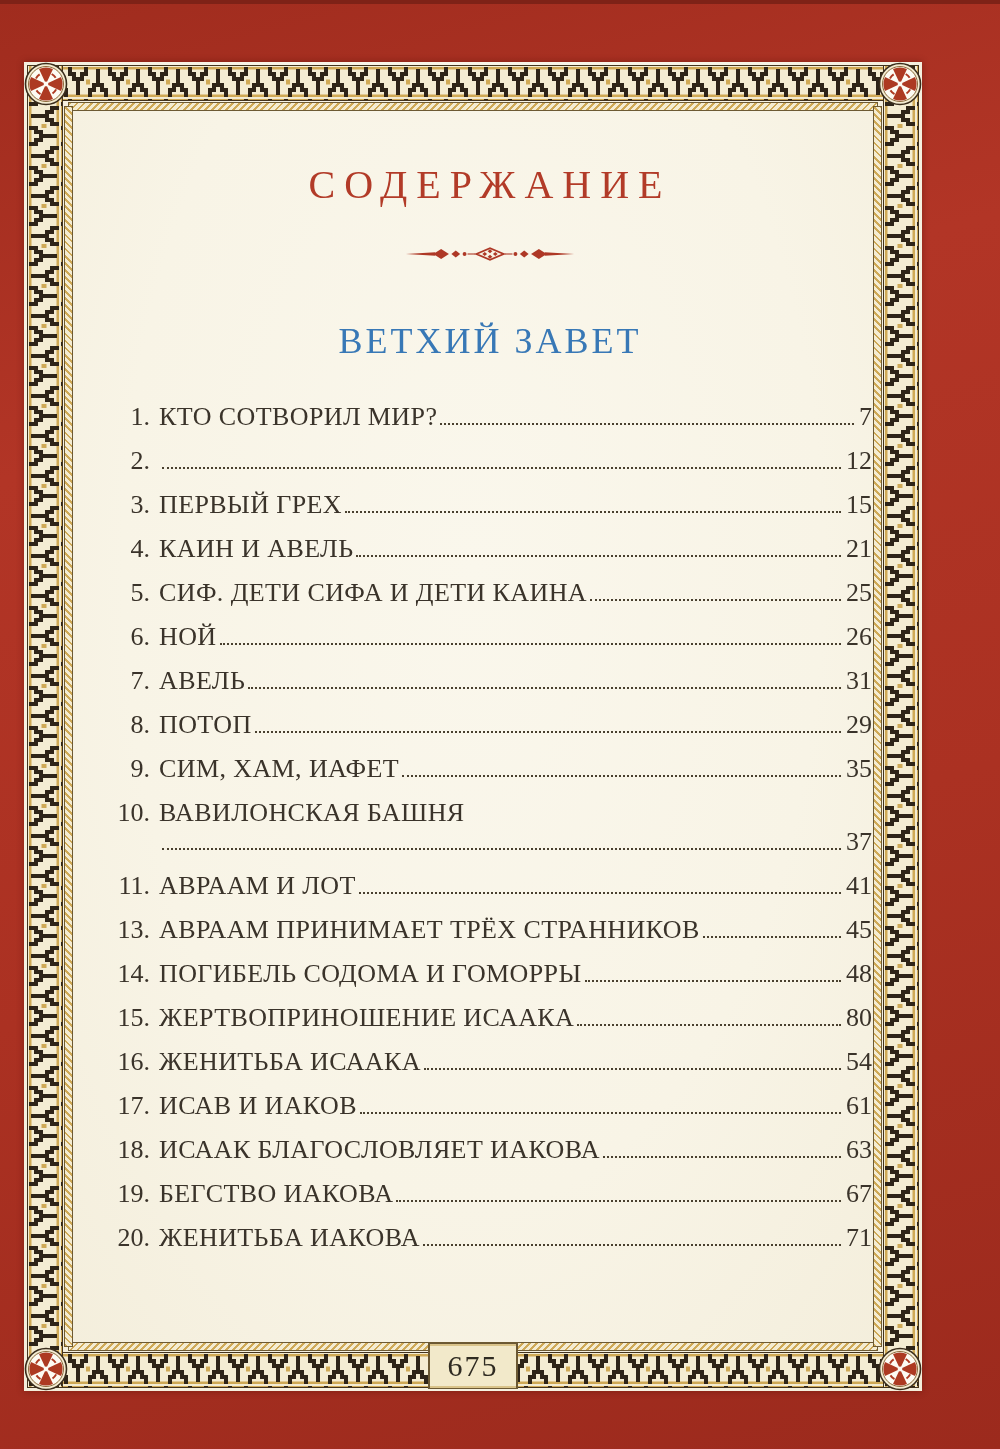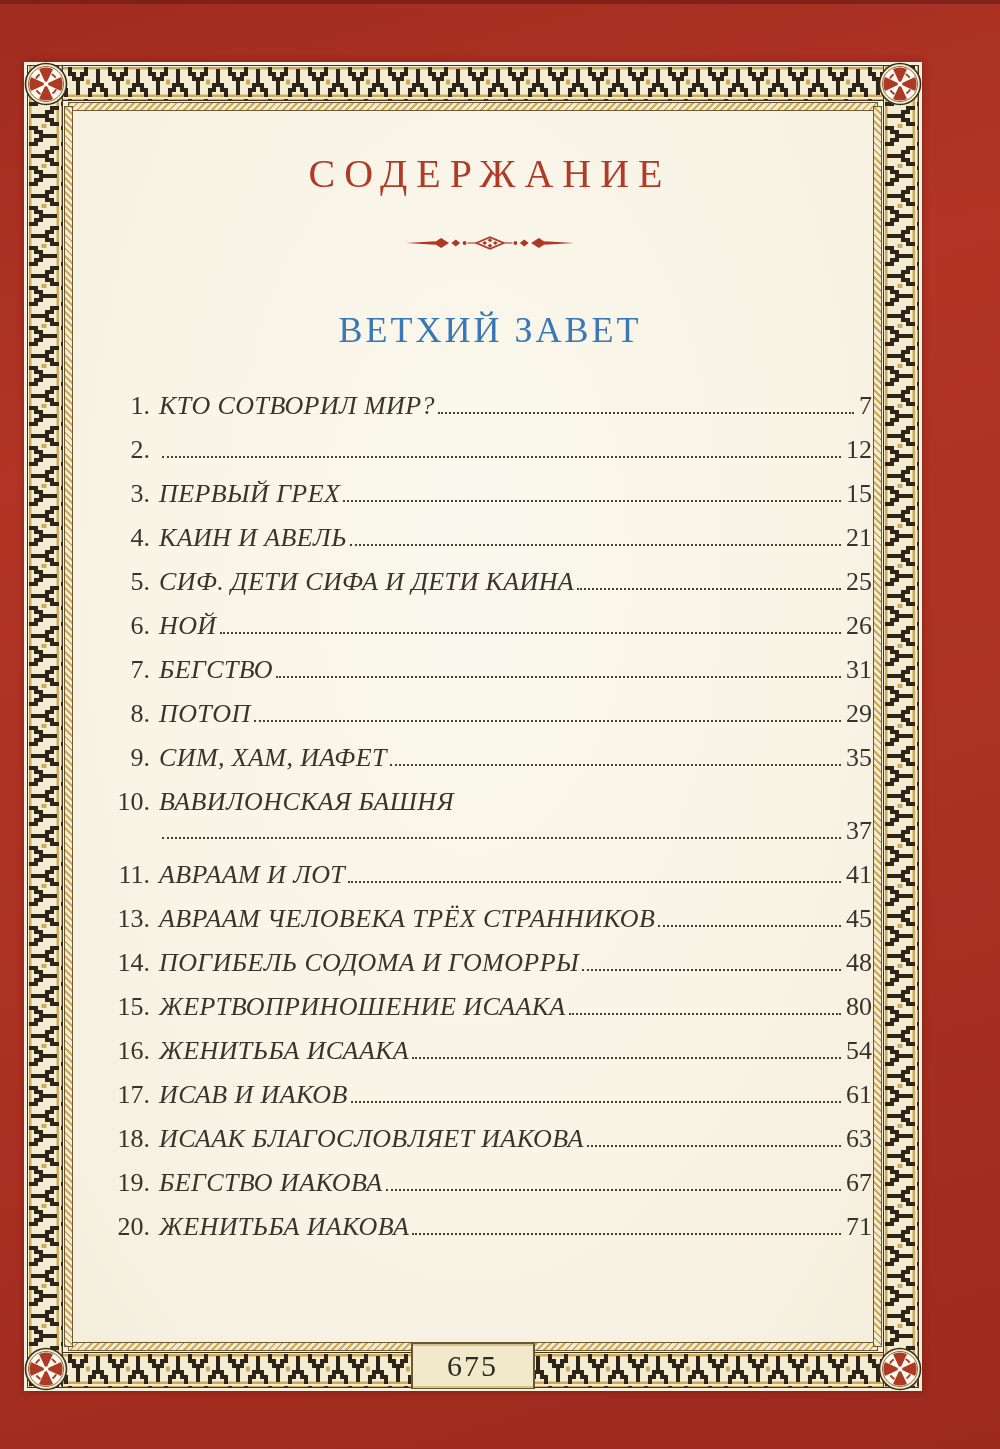--- a/index.html
+++ b/index.html
@@ -47,40 +47,40 @@
     background:repeating-linear-gradient(45deg,var(--band-gold) 0 2px,var(--band-cream) 2px 5px);}
   
   .med{position:absolute;width:44px;height:44px;z-index:4;}
   .med.tl{left:0;top:0}.med.tr{right:0;top:0}.med.bl{left:0;bottom:0}.med.br{right:0;bottom:0}
   
   .folio{
     position:absolute;left:50%;bottom:2px;transform:translateX(-50%);
     width:86px;height:44px;z-index:5;background:#f2e9ca;
     border:1px solid #6b5833;border-left-width:2px;border-right-width:2px;
     box-shadow:inset 0 2px 0 #d9c38a, inset 0 -2px 0 #d9c38a;
-    display:flex;align-items:center;justify-content:flex-start;
-    font-size:30px;color:#2f2b22;letter-spacing:2px;padding-left:34px;
+    display:flex;align-items:center;justify-content:center;
+    font-size:30px;color:#2f2b22;letter-spacing:2px;
   }
   
   .content{position:relative;z-index:1;padding:84px 50px 0 84px;}
   .title{
-    margin:4px;text-align:center;font-weight:normal;
+    margin:15px;text-align:center;font-weight:normal;
     font-size:40px;letter-spacing:9px;color:var(--title-red);
   }
   .divider{margin-top:38px;text-align:center;height:16px;}
   .heading{
     margin:58px 8px 0;text-align:center;font-weight:normal;
     font-size:36px;letter-spacing:3px;color:var(--heading-blue);
   }
   .toc{margin-top:40px;color:var(--text);font-size:26px;}
   .toc-row{margin-bottom:15px;}
   .line{display:flex;align-items:baseline;line-height:29px;}
   .num{flex:none;width:42px;text-align:right;padding-right:9px;}
   .spacer{flex:none;width:51px;}
-  .t{flex:none;letter-spacing:.4px;white-space:nowrap;font-style:italic;}
+  .t{flex:none;letter-spacing:.4px;white-space:nowrap;}
   .leader{flex:1;border-bottom:2px dotted #49402f;margin:0 3px;min-width:12px;}
   .pg{flex:none;padding-left:2px;}
 </style>
 </head>
 <body>
 
 <div class="stage">
   <div class="page">
 
     <div class="band band-top">
@@ -317,21 +317,21 @@
             <div class="line">
               <span class="num">6.</span>
               <span class="t">НОЙ</span>
               <span class="leader"></span>
               <span class="pg">26</span>
             </div>
           </div>
           <div class="toc-row">
             <div class="line">
               <span class="num">7.</span>
-              <span class="t">БЕГСТВО</span>
+              <span class="t">АВЕЛЬ</span>
               <span class="leader"></span>
               <span class="pg">31</span>
             </div>
           </div>
           <div class="toc-row">
             <div class="line">
               <span class="num">8.</span>
               <span class="t">ПОТОП</span>
               <span class="leader"></span>
               <span class="pg">29</span>
@@ -360,21 +360,21 @@
             <div class="line">
               <span class="num">11.</span>
               <span class="t">АВРААМ И ЛОТ</span>
               <span class="leader"></span>
               <span class="pg">41</span>
             </div>
           </div>
           <div class="toc-row">
             <div class="line">
               <span class="num">13.</span>
-              <span class="t">АВРААМ ЧЕЛОВЕКА ТРЁХ СТРАННИКОВ</span>
+              <span class="t">АВРААМ ПРИНИМАЕТ ТРЁХ СТРАННИКОВ</span>
               <span class="leader"></span>
               <span class="pg">45</span>
             </div>
           </div>
           <div class="toc-row">
             <div class="line">
               <span class="num">14.</span>
               <span class="t">ПОГИБЕЛЬ СОДОМА И ГОМОРРЫ</span>
               <span class="leader"></span>
               <span class="pg">48</span>

